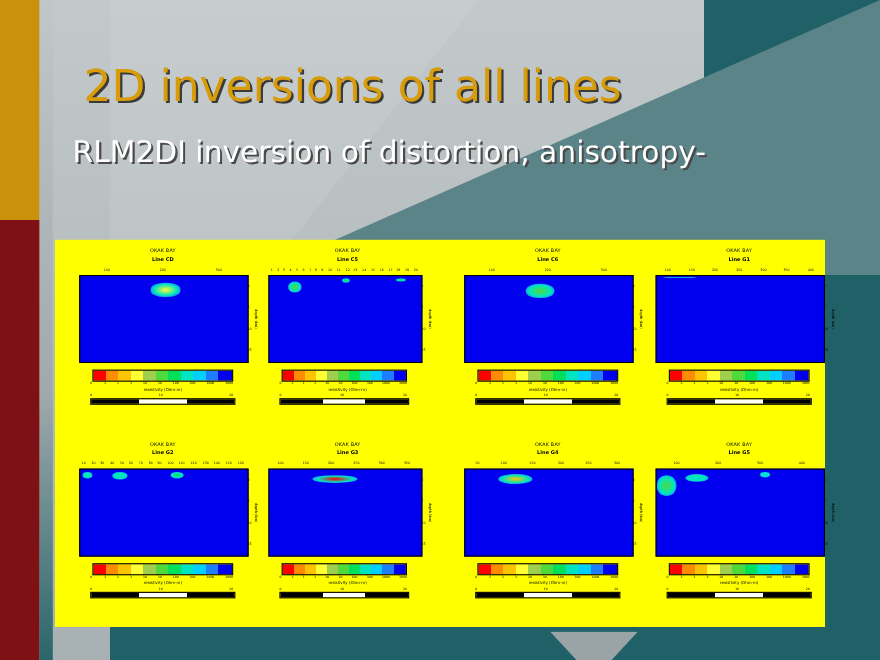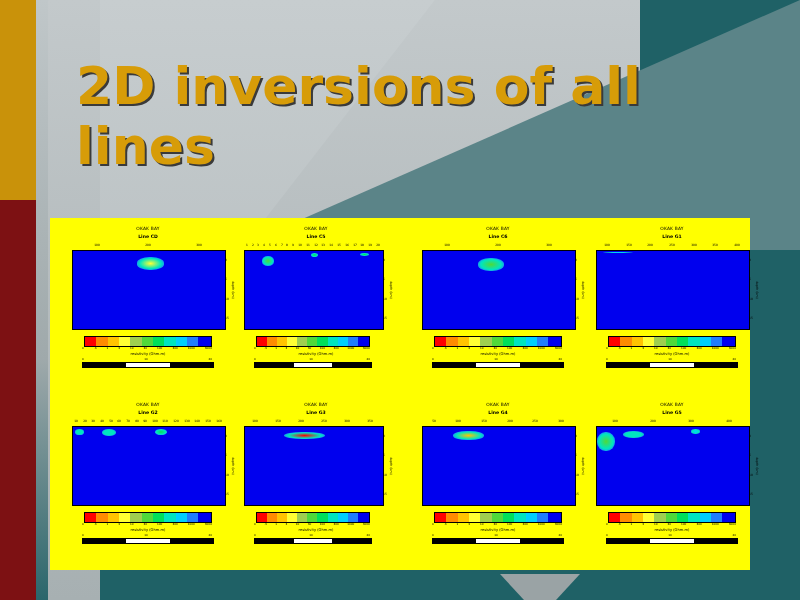--- a/index.html
+++ b/index.html
@@ -30,21 +30,21 @@
     background:#9aa3a5;clip-path:polygon(0 0,100% 0,70% 100%,30% 100%);}
 
   
   .bar-gold{position:absolute;left:0;top:0;width:36px;height:200px;background:#c9920a;}
   .bar-dark{position:absolute;left:0;top:200px;width:36px;height:400px;background:#7d1113;}
   .bar-sep{position:absolute;left:36px;top:0;width:12px;height:600px;
     background:linear-gradient(180deg,#c0c7c9 0%,#9fa9ab 60%,#2a666b 100%);}
 
   
   .title{position:absolute;left:76px;top:56px;width:700px;
-    font-size:52px;font-weight:bold;color:#d79c08;
+    font-size:40px;font-weight:normal;color:#d79c08;
     text-shadow:2px 2px 0 #3a3a3a;letter-spacing:0px;}
   .subtitle{position:absolute;left:66px;top:122px;width:660px;
     font-size:27px;color:#ffffff;line-height:1.28;
     text-shadow:2px 2px 0 #4a4a4a;}
   .subtitle .l2{display:block;padding-left:26px;}
 
   
   #figure{position:absolute;left:50px;top:218px;width:700px;height:352px;
     background:#ffff00;}
   .grid{position:absolute;inset:0;}
@@ -99,20 +99,21 @@
   <div class="bg-teal-low"></div>
   <div class="bg-tab"></div>
 
   <div class="bar-gold"></div>
   <div class="bar-dark"></div>
   <div class="bar-sep"></div>
 
   <div class="title">2D inversions of all lines</div>
 
   <div class="subtitle">
+    <span>RLM2DI inversion of distortion, anisotropy-</span>
   </div>
 
   <div id="figure">
     <div class="grid" id="grid">
         <div class="panel" style="left: 8px; top: 8px; width: 180px; height: 160px;">
           <div class="p-head" style="top: 0px;">OKAK BAY</div>
           <div class="p-sub" style="top: 8px;">Line CD</div>
           <div class="p-xticks" style="top: 17px; left: 14px; width: 152px;">
             <span>100</span>
             <span>200</span>

